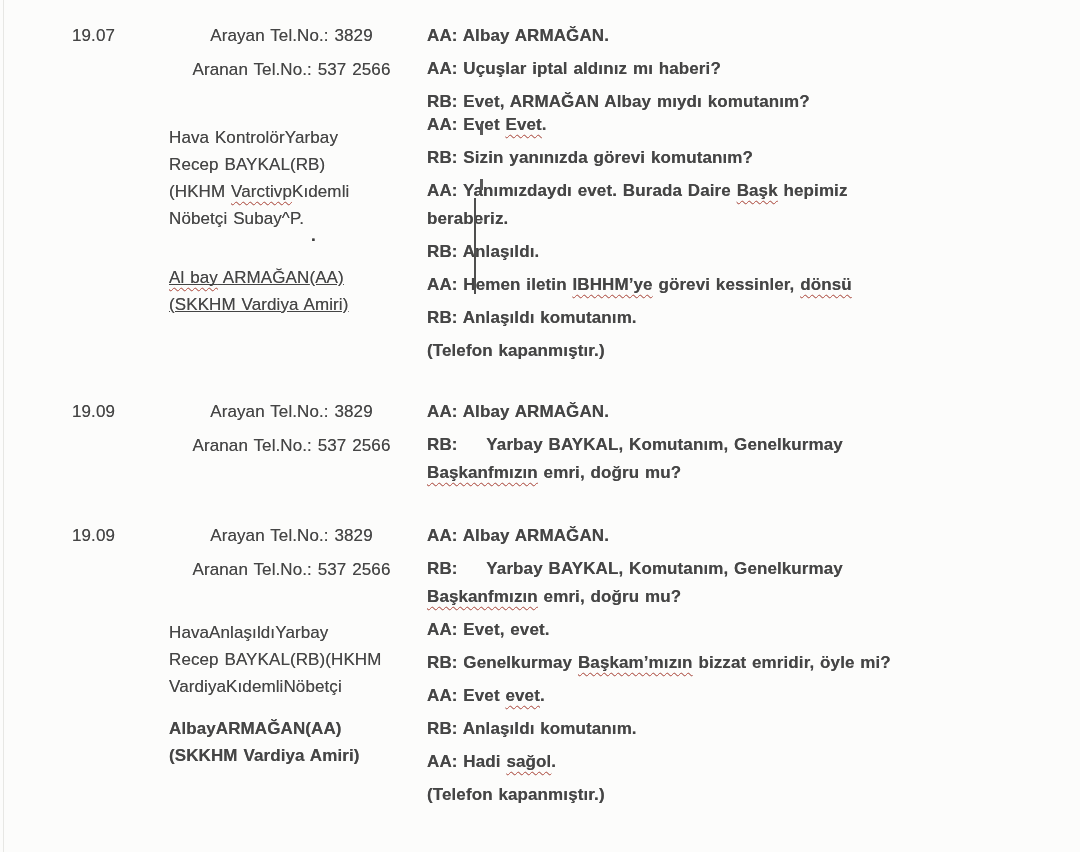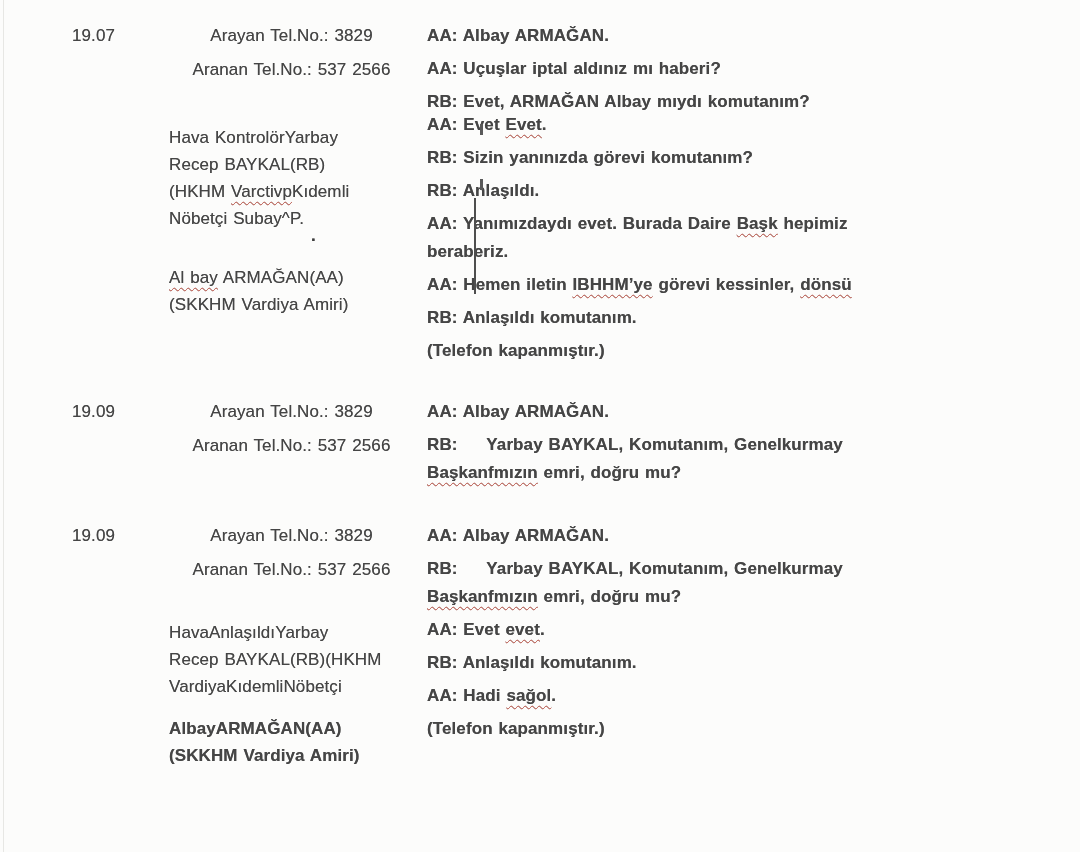--- a/index.html
+++ b/index.html
@@ -18,21 +18,21 @@
   .edge-line{position:absolute;left:3px;top:0;width:1px;height:852px;background:#e7e7e4;}
   .sec{display:grid;grid-template-columns:97px 258px 510px;margin-left:72px;align-items:start;}
   .sec-1{padding-top:22px;}
   .sec-2{margin-top:28px;}
   .sec-3{margin-top:30px;}
   .time{line-height:28px;}
   .col-mid{padding-right:13px;}
   .cline{line-height:28px;margin-bottom:6px;white-space:pre;text-align:center;}
   .sblock{margin-top:30px;}
   .sec-1 .sb1{margin-top:40px;}
-  .sec-1 .sb2{margin-top:32px;}
+  .sec-1 .sb2{margin-top:32px;text-decoration:underline;}
   .sec-3 .sb1{margin-top:35px;}
   .sec-3 .sb2{margin-top:15px;font-weight:bold;}
   .sline{line-height:27px;white-space:pre;}
   .sline.just{display:flex;justify-content:flex-start;}
   .utt{margin-bottom:5px;}
   .utt.tight{margin-top:-10px;}
   .dline{line-height:28px;white-space:pre;font-weight:bold;}
   .u{
     text-decoration:underline;
     text-decoration-style:wavy;
@@ -83,25 +83,25 @@
           <div class="utt">
             <div class="dline"><span class="part">RB: Evet, ARMAĞAN Albay mıydı komutanım?</span></div>
           </div>
           <div class="utt tight">
             <div class="dline"><span class="part">AA: Evet </span><span class="part u">Evet</span><span class="part">.</span></div>
           </div>
           <div class="utt">
             <div class="dline"><span class="part">RB: Sizin yanınızda görevi komutanım?</span></div>
           </div>
           <div class="utt">
-            <div class="dline"><span class="part">RB: Anlaşıldı.</span></div>
+            <div class="dline"><span class="part">AA: Yanımızdaydı evet. Burada Daire </span><span class="part u">Başk</span><span class="part"> hepimiz</span></div>
+            <div class="dline"><span class="part">beraberiz.</span></div>
           </div>
           <div class="utt">
-            <div class="dline"><span class="part">AA: Yanımızdaydı evet. Burada Daire </span><span class="part u">Başk</span><span class="part"> hepimiz</span></div>
-            <div class="dline"><span class="part">beraberiz.</span></div>
+            <div class="dline"><span class="part">RB: Anlaşıldı.</span></div>
           </div>
           <div class="utt">
             <div class="dline"><span class="part">AA: Hemen iletin </span><span class="part u">IBHHM’ye</span><span class="part"> görevi kessinler, </span><span class="part u">dönsü</span></div>
           </div>
           <div class="utt">
             <div class="dline"><span class="part">RB: Anlaşıldı komutanım.</span></div>
           </div>
           <div class="utt">
             <div class="dline"><span class="part">(Telefon kapanmıştır.)</span></div>
           </div>
@@ -148,20 +148,26 @@
         </div>
         <div class="col-right">
           <div class="utt">
             <div class="dline"><span class="part">AA: Albay ARMAĞAN.</span></div>
           </div>
           <div class="utt">
             <div class="dline"><span class="part">RB:     Yarbay BAYKAL, Komutanım, Genelkurmay</span></div>
             <div class="dline"><span class="part u">Başkanfmızın</span><span class="part"> emri, doğru mu?</span></div>
           </div>
           <div class="utt">
+            <div class="dline"><span class="part">AA: Evet, evet.</span></div>
+          </div>
+          <div class="utt">
+            <div class="dline"><span class="part">RB: Genelkurmay </span><span class="part u">Başkam’mızın</span><span class="part"> bizzat emridir, öyle mi?</span></div>
+          </div>
+          <div class="utt">
             <div class="dline"><span class="part">AA: Evet </span><span class="part u">evet</span><span class="part">.</span></div>
           </div>
           <div class="utt">
             <div class="dline"><span class="part">RB: Anlaşıldı komutanım.</span></div>
           </div>
           <div class="utt">
             <div class="dline"><span class="part">AA: Hadi </span><span class="part u">sağol</span><span class="part">.</span></div>
           </div>
           <div class="utt">
             <div class="dline"><span class="part">(Telefon kapanmıştır.)</span></div>

